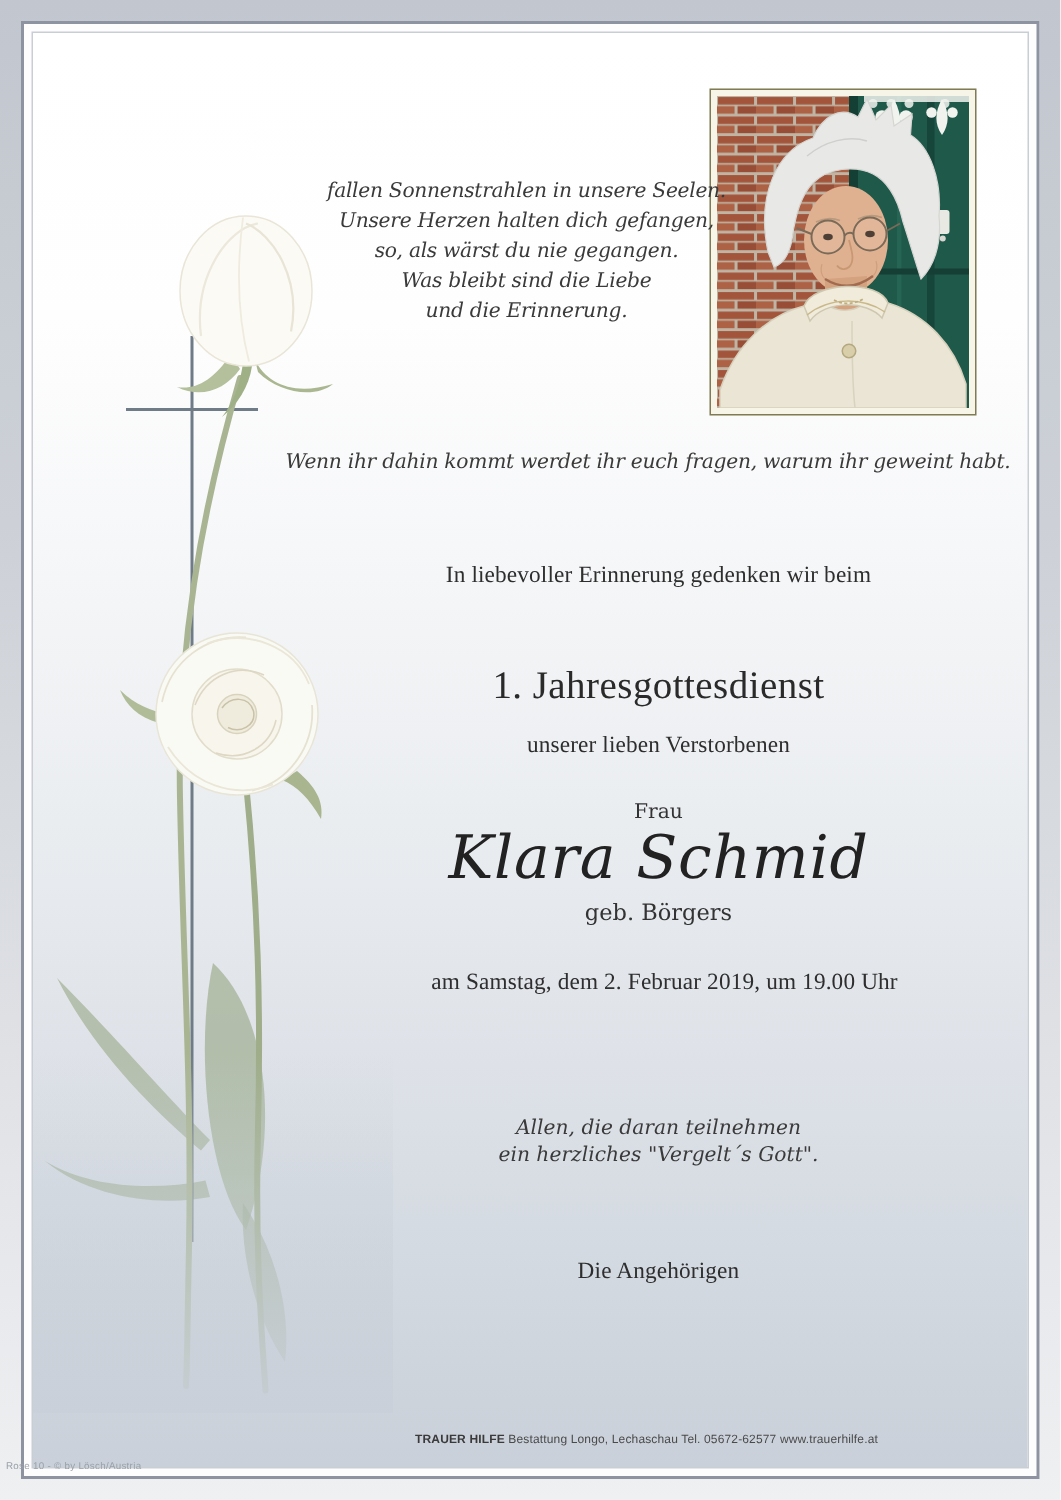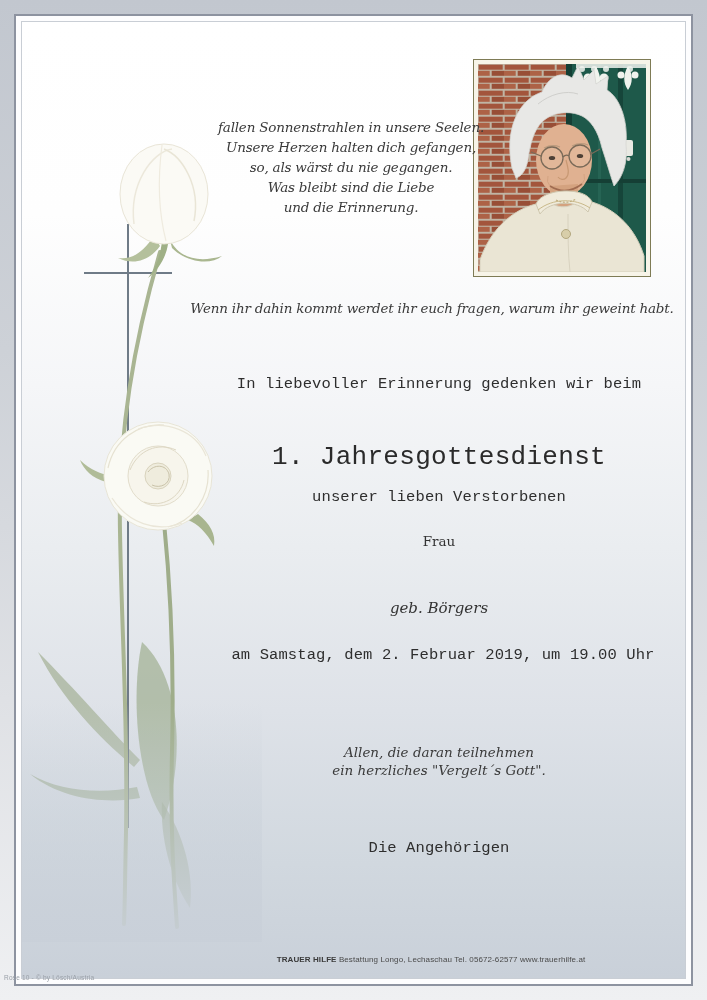--- a/index.html
+++ b/index.html
@@ -30,21 +30,21 @@
   .poem{
     font-family:"DejaVu Serif",serif;
     font-style:italic;
     color:#3a3a3a;
     font-size:13.5px;
     line-height:20px;
     letter-spacing:-0.2px;
   }
   .poem2{line-height:25px;}
   .sans{
-    font-family:Liberation Mono, monospace;
+    font-family:Liberation Serif, serif;
     color:#2e2e2e;
     font-size:15.5px;
     letter-spacing:0.1px;
   }
   .event-title{
     font-size:26px;
     letter-spacing:0.3px;
     color:#2a2a2a;
   }
   .salutation{
@@ -54,21 +54,20 @@
   }
   .deceased-name{
     font-family:"DejaVu Serif",serif;
     font-style:italic;
     font-size:40px;
     color:#222;
     letter-spacing:0.5px;
   }
   .maiden{
     font-family:"DejaVu Serif",serif;
-    font-style:italic;
     font-size:15px;
     color:#333;
   }
   .thanks{
     font-family:"DejaVu Serif",serif;
     font-style:italic;
     font-size:13.5px;
     line-height:17.5px;
     color:#3a3a3a;
   }
@@ -231,20 +230,21 @@
 
       <div class="abs poem poem2 center" style="left:160px;top:274px;width:500px;">
         <div>Wenn ihr dahin kommt werdet ihr euch fragen, warum ihr geweint habt.</div>
       </div>
 
       <div class="abs sans center" style="left:167px;top:353px;width:500px;">In liebevoller Erinnerung gedenken wir beim</div>
       <div class="abs sans event-title center" style="left:167px;top:420px;width:500px;">1. Jahresgottesdienst</div>
       <div class="abs sans center" style="left:167px;top:466px;width:500px;">unserer lieben Verstorbenen</div>
 
       <div class="abs salutation center" style="left:167px;top:511px;width:500px;">Frau</div>
+      <div class="abs deceased-name center" style="left:167px;top:527px;width:500px;">Klara Schmid</div>
       <div class="abs maiden center" style="left:167px;top:577px;width:500px;">geb. Börgers</div>
 
       <div class="abs sans center" style="left:171px;top:624px;width:500px;">am Samstag, dem 2. Februar 2019, um 19.00 Uhr</div>
 
       <div class="abs thanks center" style="left:167px;top:722px;width:500px;">
         <div>Allen, die daran teilnehmen</div>
         <div>ein herzliches "Vergelt´s Gott".</div>
       </div>
 
       <div class="abs sans center" style="left:167px;top:817px;width:500px;">Die Angehörigen</div>

